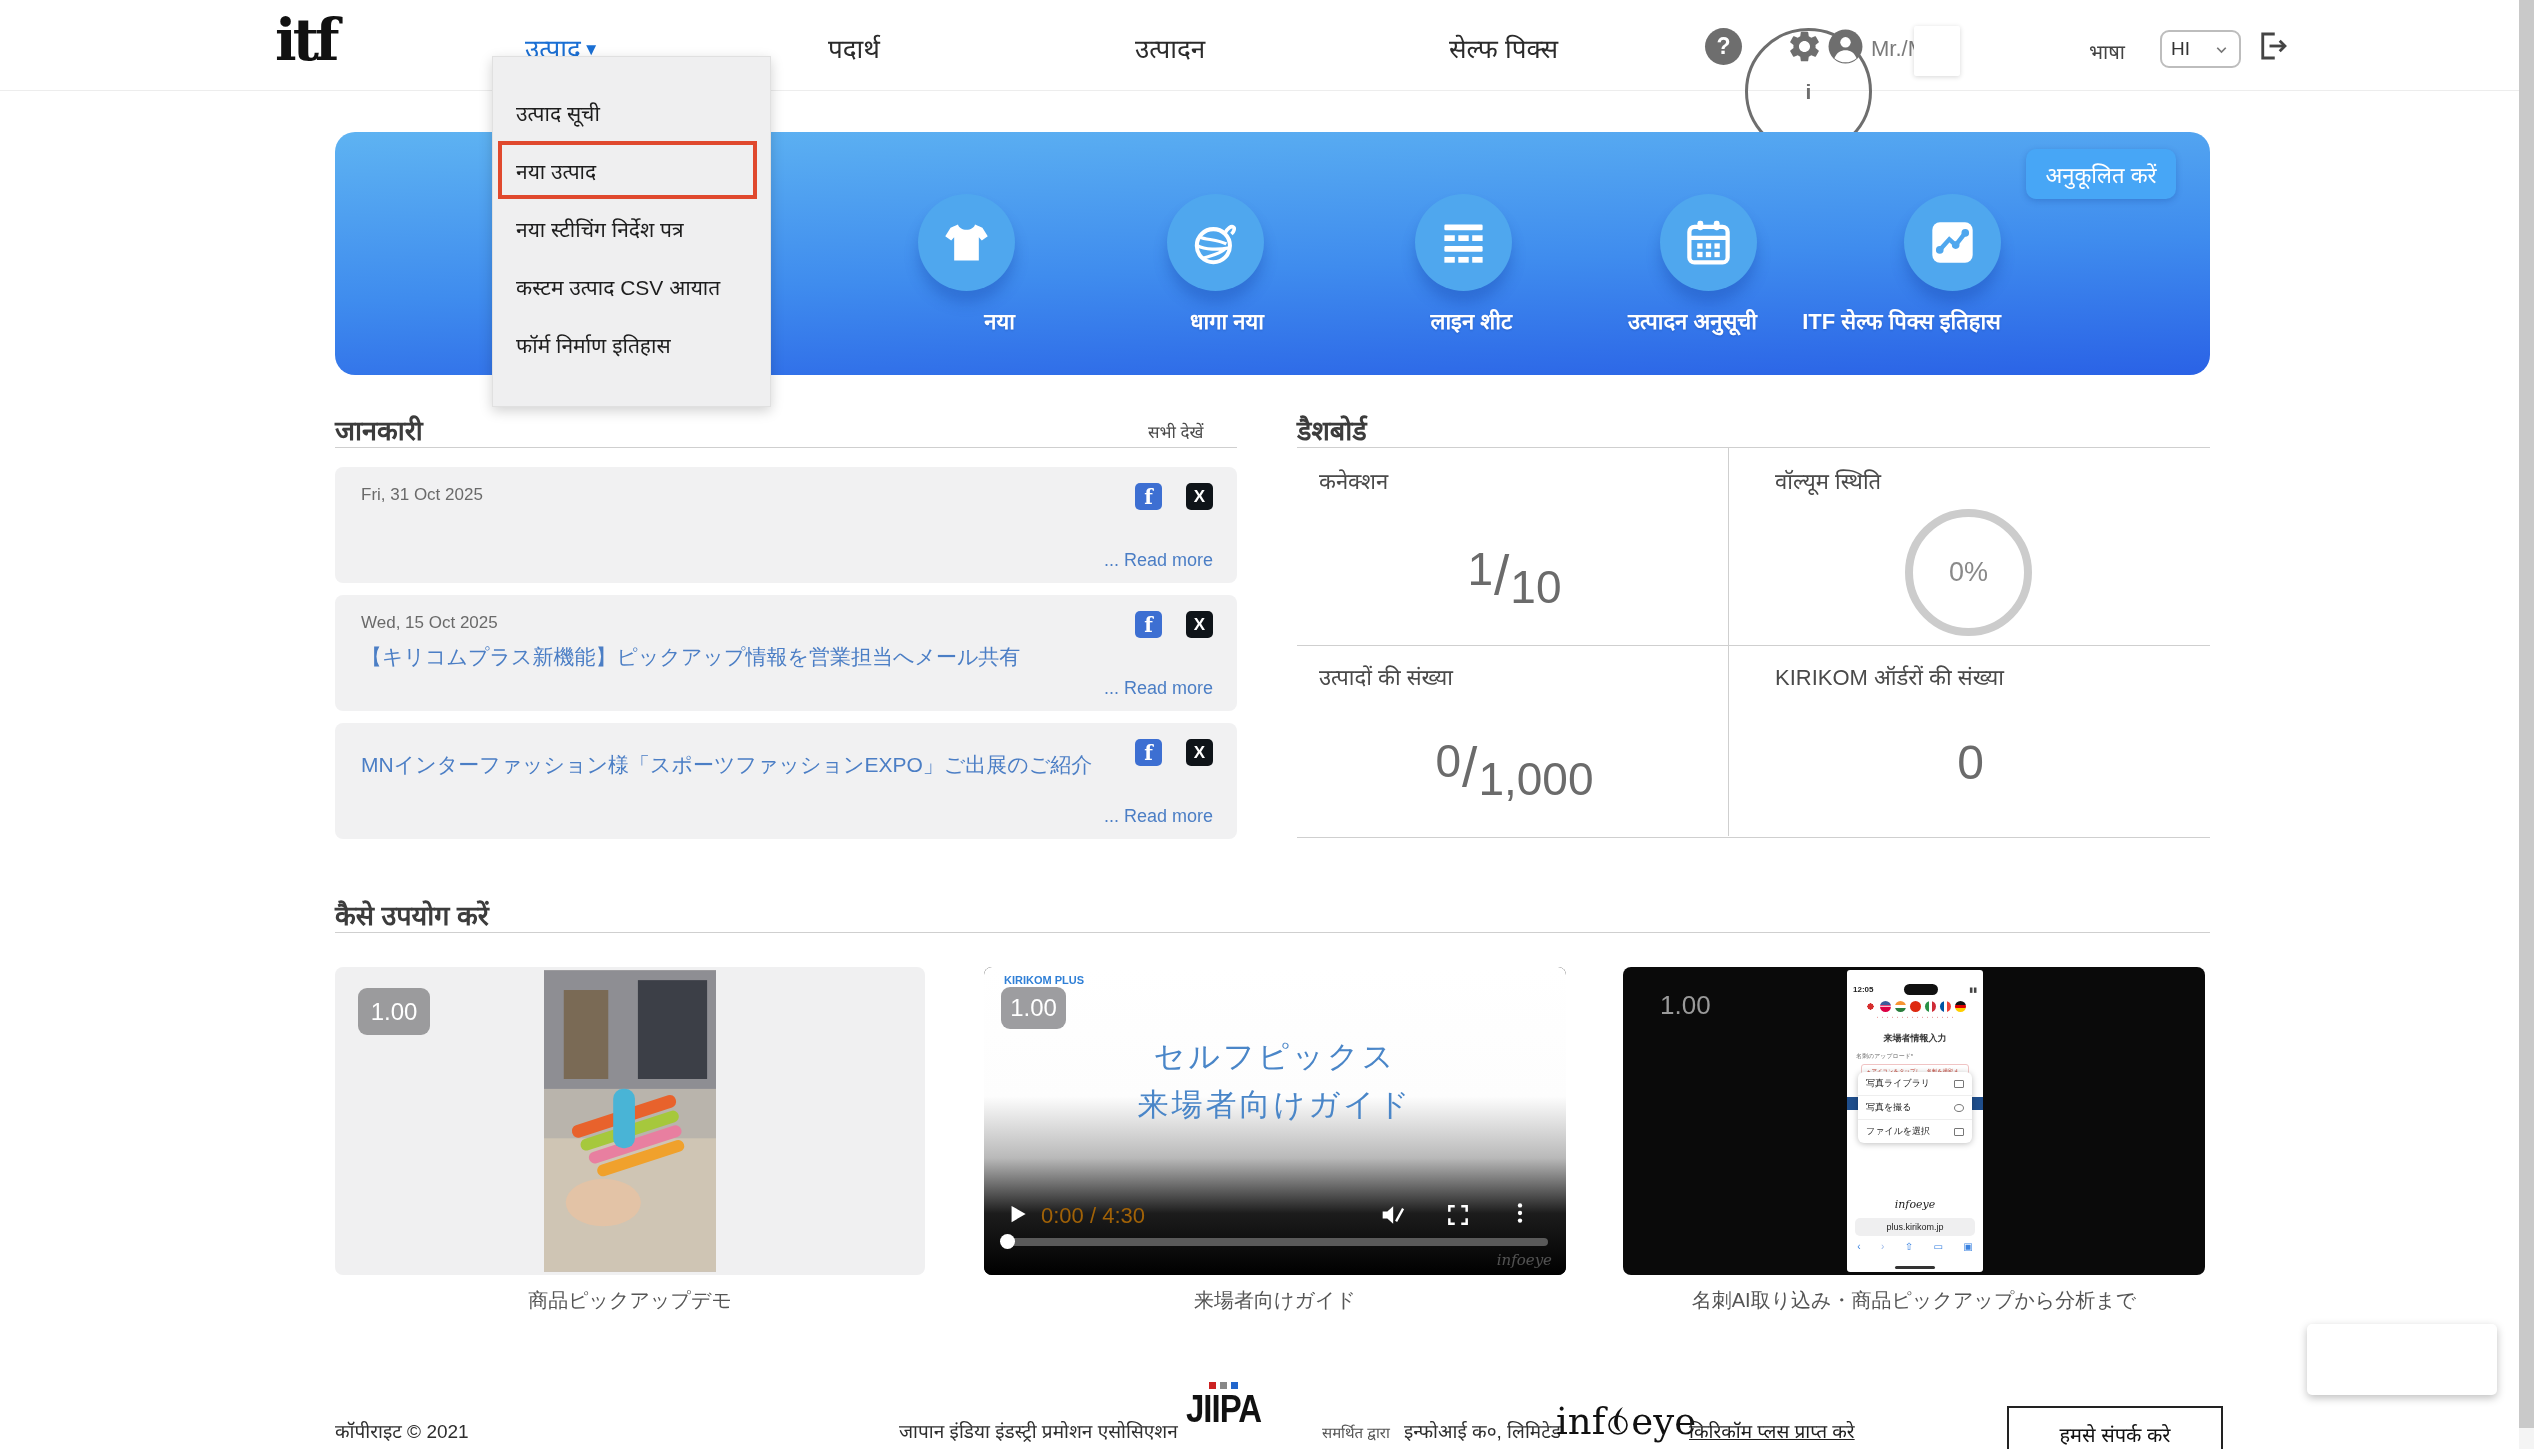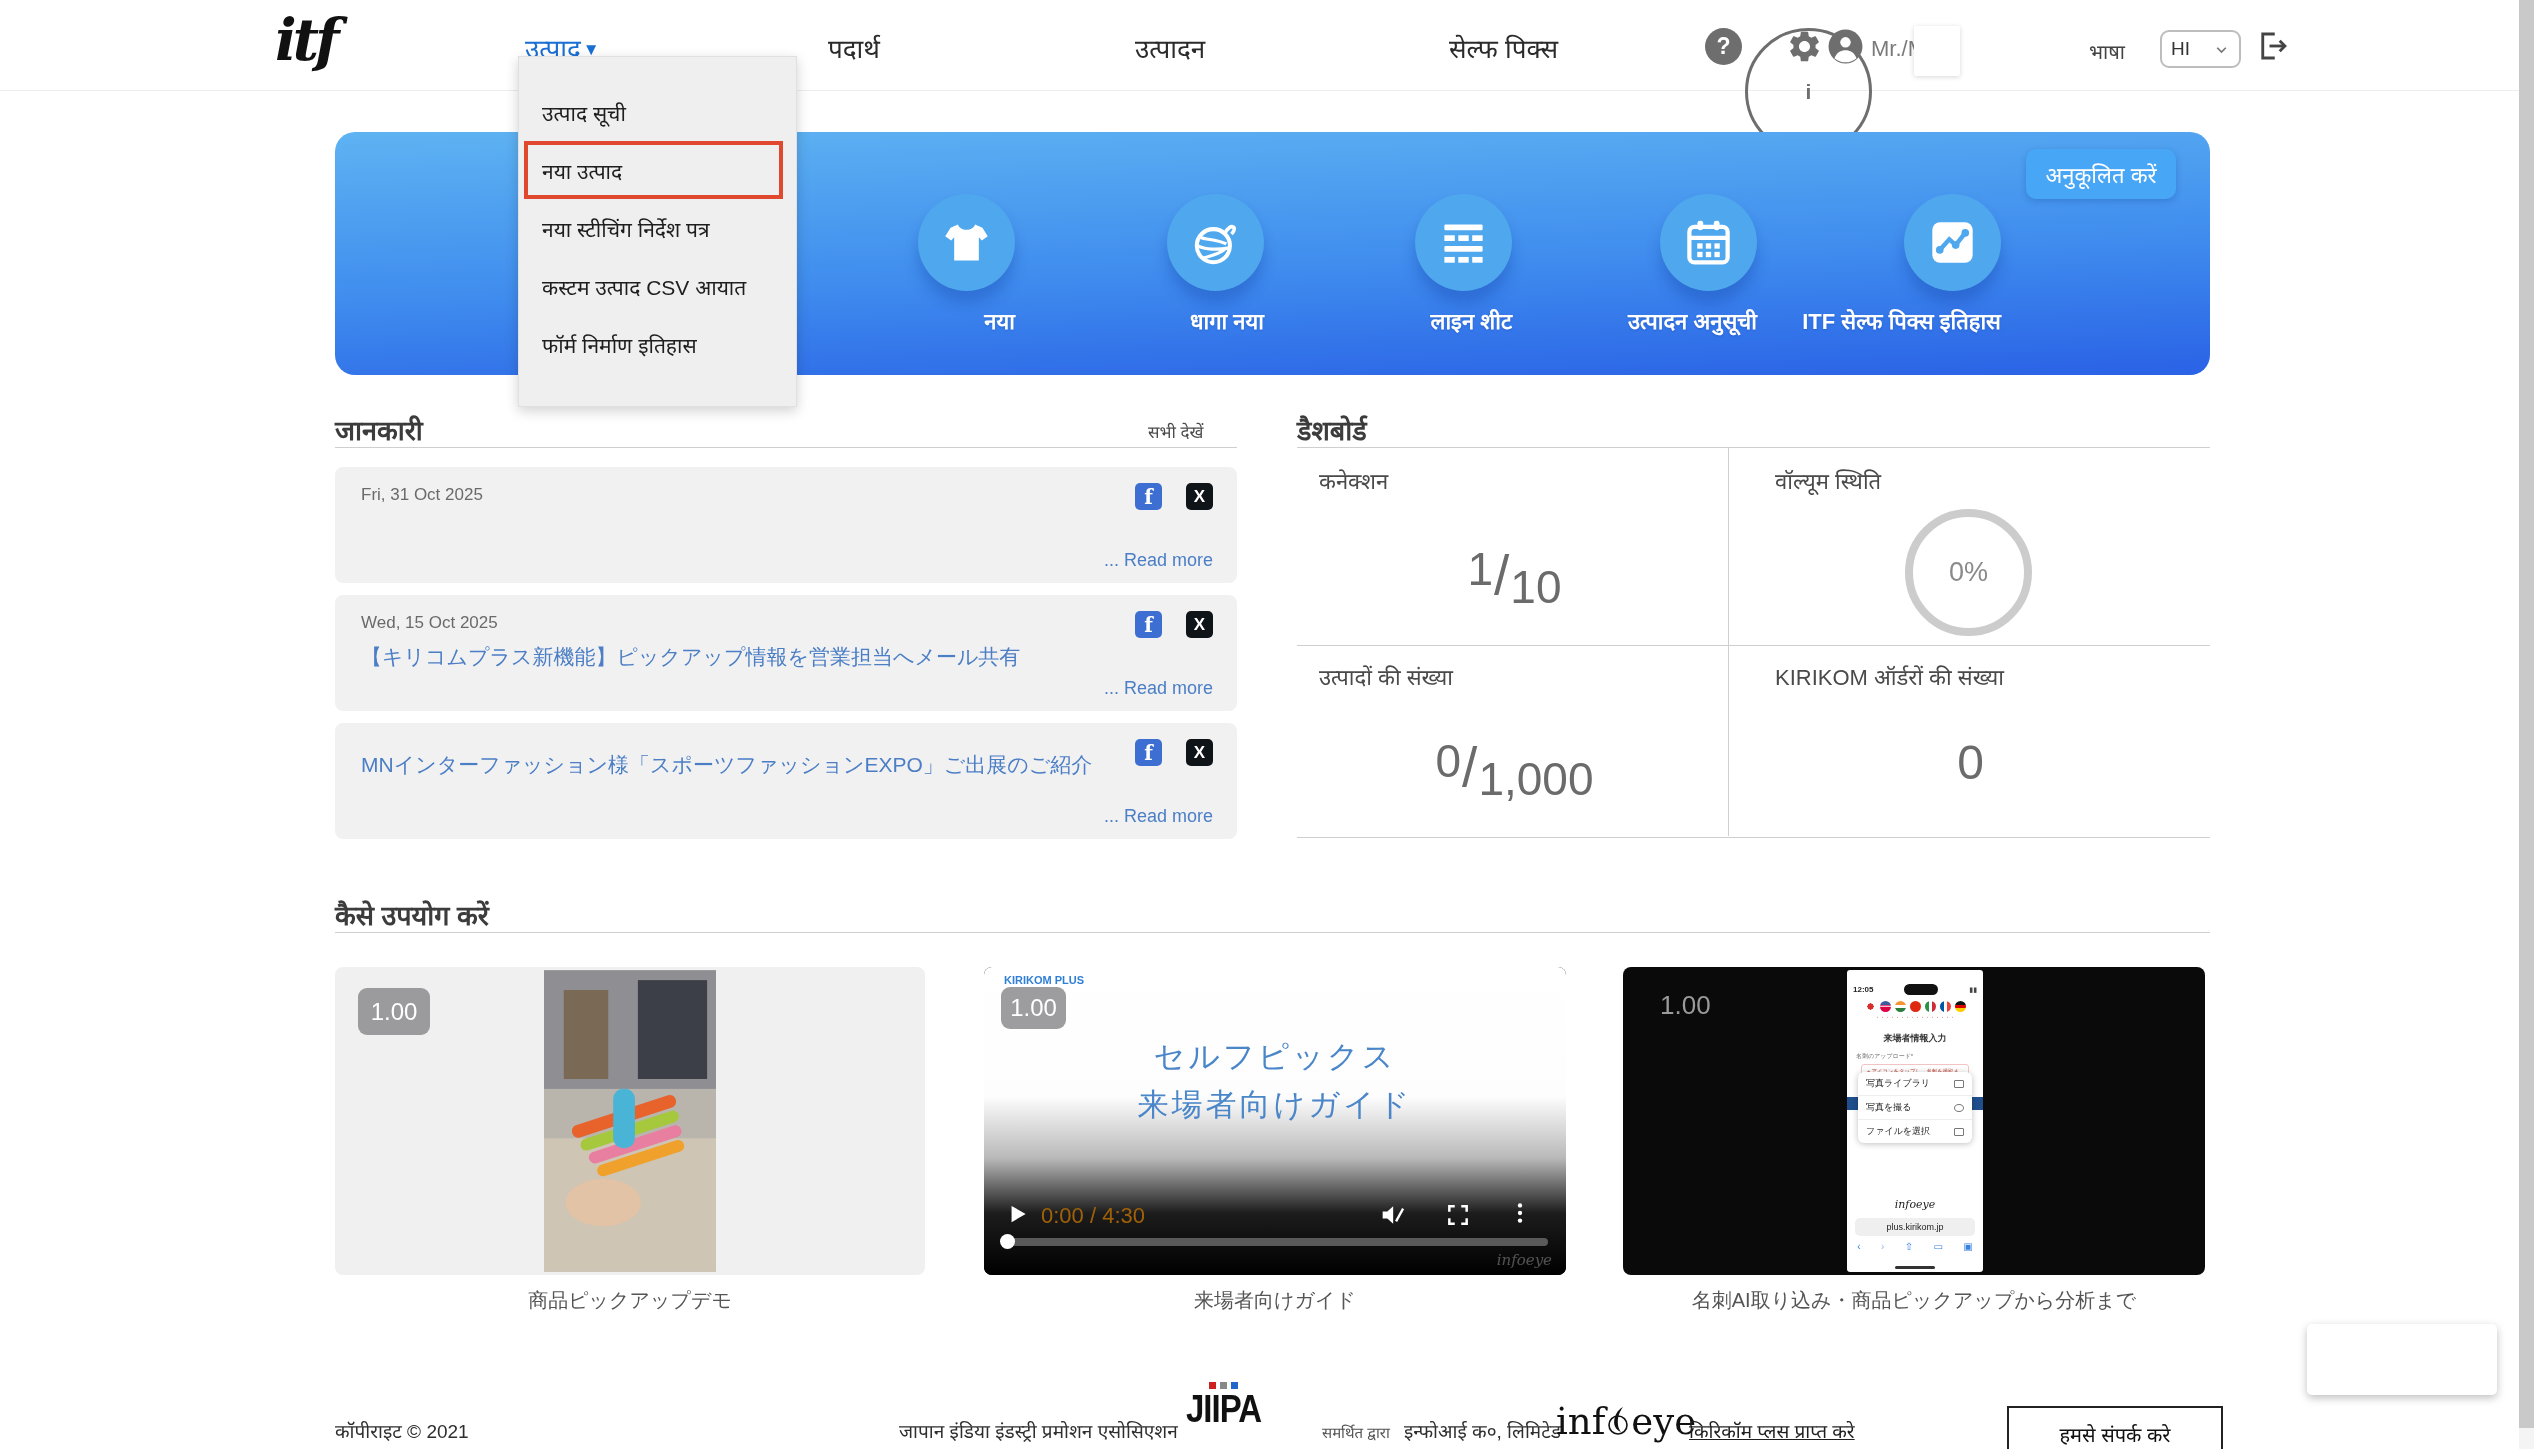--- a/index.html
+++ b/index.html
@@ -7,21 +7,21 @@
     --circle:#4fa7ee; --link:#4b7ec5; --red:#e0492e; --fb:#3d6fd2;
     --custom:#47a6f6; --cardbg:#f1f1f2; --divider:#cfcfcf; --txt:#3c3c3c;
   }
   *{box-sizing:border-box;margin:0;padding:0}
   body{margin:0;background:#fff;font-family:"Liberation Sans","DejaVu Sans",sans-serif;}
   #app{position:relative;width:2534px;height:1449px;background:#fff;overflow:hidden}
   .abs{position:absolute}
 
   
   .header{position:absolute;left:0;top:0;width:2520px;height:91px;background:#fff;border-bottom:1px solid #ededed}
-  .logo{position:absolute;left:275px;top:6px;font-family:"DejaVu Serif","Liberation Serif",serif;font-style:italic;font-weight:bold;font-size:57px;color:#111;letter-spacing:-4px}
+  .logo{position:absolute;left:275px;top:6px;font-family:"DejaVu Serif","Liberation Serif",serif;font-weight:bold;font-size:57px;color:#111;letter-spacing:-4px}
   .navitem{position:absolute;top:30px;font-size:26px;color:#2b2b2b;cursor:pointer;white-space:nowrap}
   .navitem.active{color:var(--accent)}
   .caret{display:inline-block;font-size:17px;vertical-align:3px;margin-left:2px}
   .hicon{position:absolute;top:28px;width:37px;height:37px;border-radius:50%;display:flex;align-items:center;justify-content:center;cursor:pointer}
   .hicon.fill{background:#6e6e6e;color:#fff;font-weight:bold;font-size:23px}
   .hicon.ring{border:3px solid #6e6e6e;color:#6e6e6e;font-weight:bold;font-size:21px}
   .mrms{position:absolute;top:36px;font-size:22px;color:#7a7a7a}
   .redact{position:absolute;background:#fff;box-shadow:0 1px 5px rgba(0,0,0,.16);border-radius:2px}
   .langlabel{position:absolute;top:38px;font-size:20px;color:#444}
   .langsel{position:absolute;top:30px;width:81px;height:38px;border:2px solid #bdbdbd;border-radius:9px;display:flex;align-items:center;justify-content:space-between;padding:0 9px;font-size:19px;color:#333;cursor:pointer;background:#fff}
@@ -35,21 +35,21 @@
     background:linear-gradient(178deg,var(--banner-top) 0%,#3f8cee 55%,var(--banner-bot) 100%)}
   .customize{position:absolute;left:2026px;top:149px;width:150px;height:50px;border-radius:10px;background:var(--custom);
     color:#fff;font-size:22px;display:flex;align-items:center;justify-content:center;cursor:pointer;box-shadow:0 2px 6px rgba(10,50,140,.25)}
   .qa{position:absolute;top:194px;width:257px;display:flex;flex-direction:column;align-items:flex-end;cursor:pointer}
   .qa-circle{width:97px;height:97px;border-radius:50%;background:var(--circle);display:flex;align-items:center;justify-content:center;
     box-shadow:0 12px 14px rgba(15,60,160,.30)}
   .qa-circle svg{width:51px;height:51px}
   .qa-label{margin-top:14px;color:#fff;font-weight:bold;font-size:22px;white-space:nowrap;text-shadow:0 1px 2px rgba(0,40,120,.25)}
 
   
-  .dropdown{position:absolute;left:518px;top:56px;width:279px;height:351px;background:#efeff0;border:1px solid #e0e0e0;
+  .dropdown{position:absolute;left:492px;top:56px;width:279px;height:351px;background:#efeff0;border:1px solid #e0e0e0;
     box-shadow:0 4px 12px rgba(0,0,0,.18);padding-top:27px;z-index:30}
   .dd-item{position:relative;height:58px;display:flex;align-items:center;padding-left:23px;font-size:21px;color:#1e1e1e;cursor:pointer}
   .dd-item.hl::after{content:"";position:absolute;left:5px;right:13px;top:-1px;bottom:1px;border:4px solid var(--red);pointer-events:none}
 
   
   .sec-title{position:absolute;font-size:27px;font-weight:bold;color:var(--txt);white-space:nowrap}
   .divider{position:absolute;height:1px;background:var(--divider)}
   .viewall{position:absolute;font-size:17px;color:#4a4a4a;cursor:pointer}
 
   

